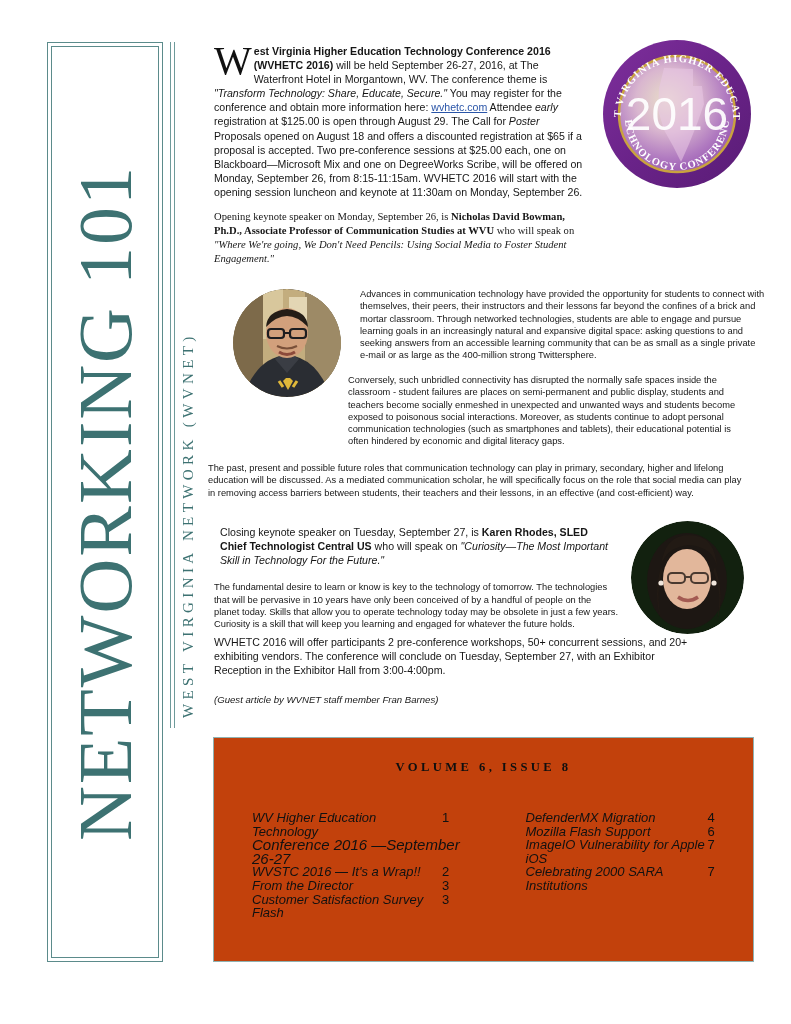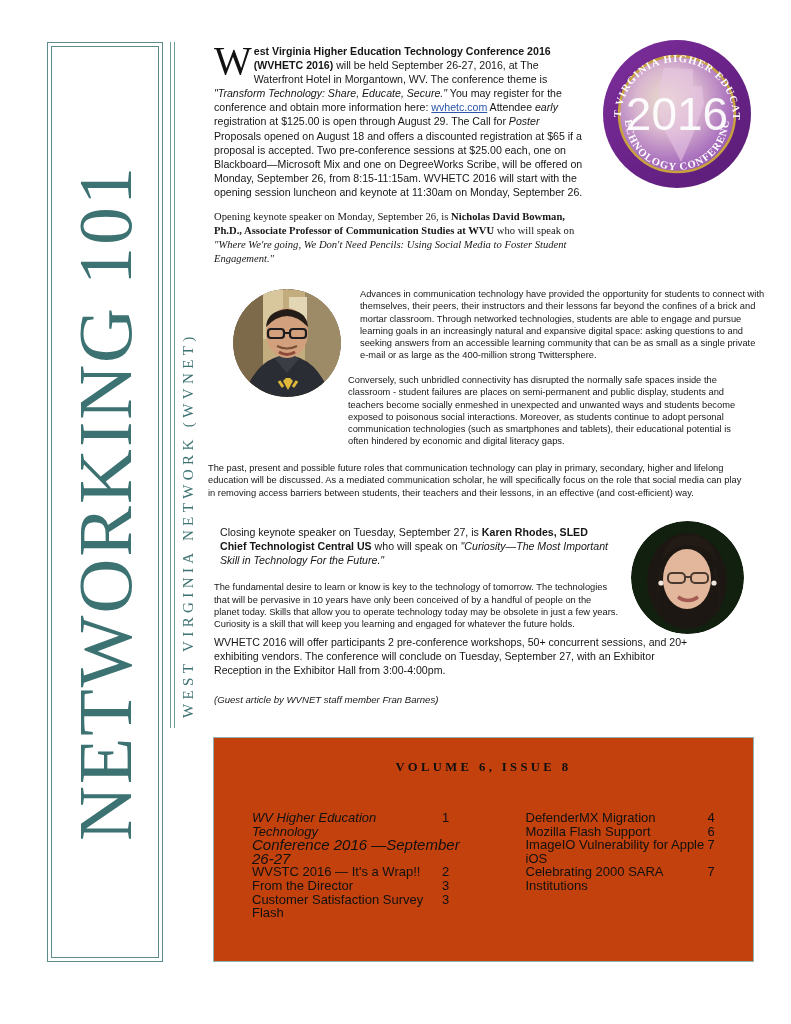--- a/index.html
+++ b/index.html
@@ -196,21 +196,21 @@
     padding-left: 38px;
     box-sizing: border-box;
   }
   .toc-col.right { padding-left: 46px; }
   .toc-entry {
     display: flex;
     font-size: 13px;
     line-height: 13.6px;
     color: #111;
   }
-  .toc-entry .t { width: 182px; }
+  .toc-entry .t { width: 182px; font-style: italic; }
   .toc-entry.wide .t { width: 190px; }
   .toc-entry .pg { width: 20px; }
   .toc-entry.italic .t { font-style: italic; }
   .toc-cont {
     font-size: 15px;
     line-height: 13.6px;
     font-style: italic;
     color: #111;
   }
 </style>

